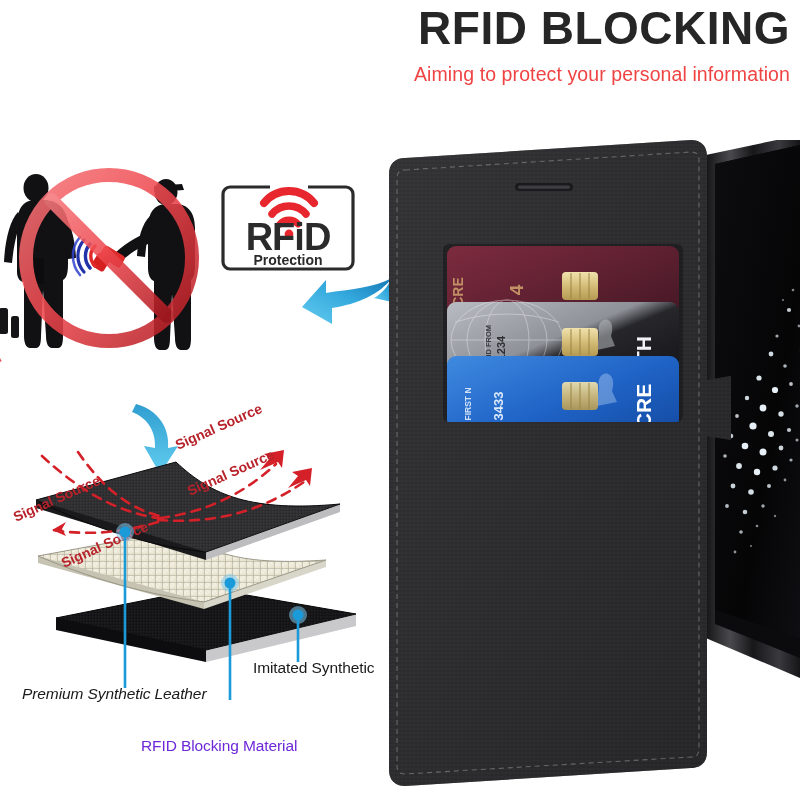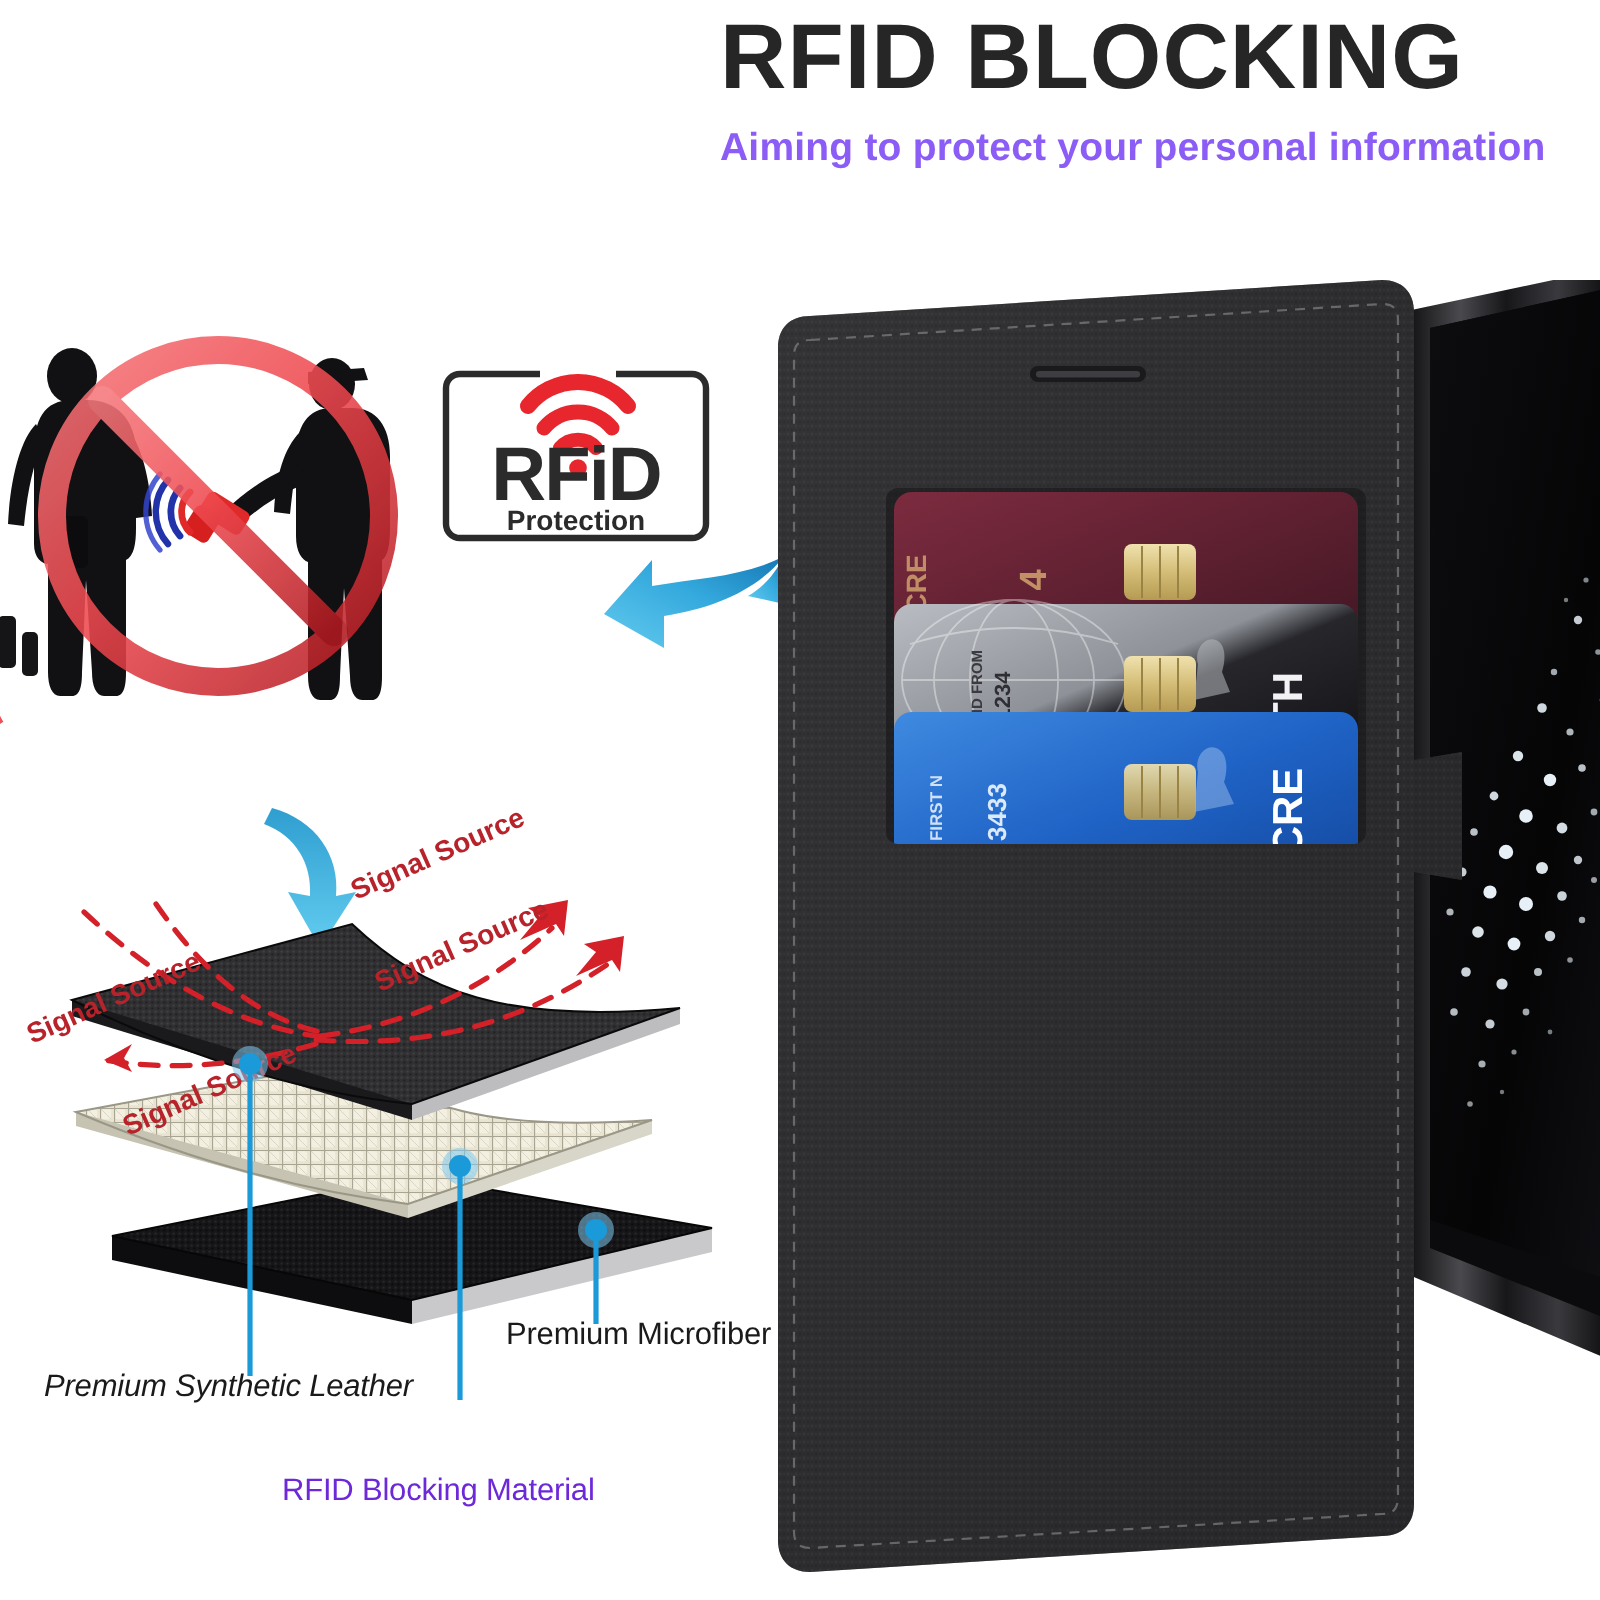--- a/index.html
+++ b/index.html
@@ -3,27 +3,27 @@
 <meta charset="utf-8">
 <style>
   * { margin:0; padding:0; box-sizing:border-box; }
   html,body { background:#ffffff; }
   body {
     width:800px; height:800px; position:relative; overflow:hidden;
     font-family:"Liberation Sans", sans-serif; background:#fff;
   }
 
   
-  #header { position:absolute; left:360px; top:4px; width:430px; text-align:left; }
+  #header { position:absolute; left:360px; top:4px; width:430px; text-align:right; }
   #headline {
     font-size:46px; font-weight:bold; letter-spacing:0.5px;
     color:#262626; line-height:1.05; white-space:nowrap;
   }
   #subline {
-    margin-top:9px; font-size:19.5px; font-weight:700; color:#8b5cf6;
+    margin-top:9px; font-size:19.5px; font-weight:400; color:#ef4444;
     line-height:1.38; letter-spacing:0.1px;
   }
 
   
   .svgwrap { position:absolute; }
 
   
   #rfid-badge { left:212px; top:176px; width:152px; height:104px; }
 
   
@@ -428,14 +428,14 @@
     <circle cx="222" cy="183" r="5.5" fill="#1a9ad8"></circle>
     <line x1="222" y1="188" x2="222" y2="330" stroke="#1a9ad8" stroke-width="2.6"></line>
 
     <circle cx="290" cy="215" r="9" fill="#7ec8ee" opacity="0.55"></circle>
     <circle cx="290" cy="215" r="5.5" fill="#1a9ad8"></circle>
     <line x1="290" y1="220" x2="290" y2="262" stroke="#1a9ad8" stroke-width="2.6"></line>
   </g>
 </svg>
 
 <div class="callout-label" id="lbl-leather">Premium Synthetic Leather</div>
-<div class="callout-label" id="lbl-microfiber">Premium Microfiber</div>
+<div class="callout-label" id="lbl-microfiber">Imitated Synthetic</div>
 <div class="callout-label" id="lbl-rfidmat">RFID Blocking Material</div>
 
 </body></html>

